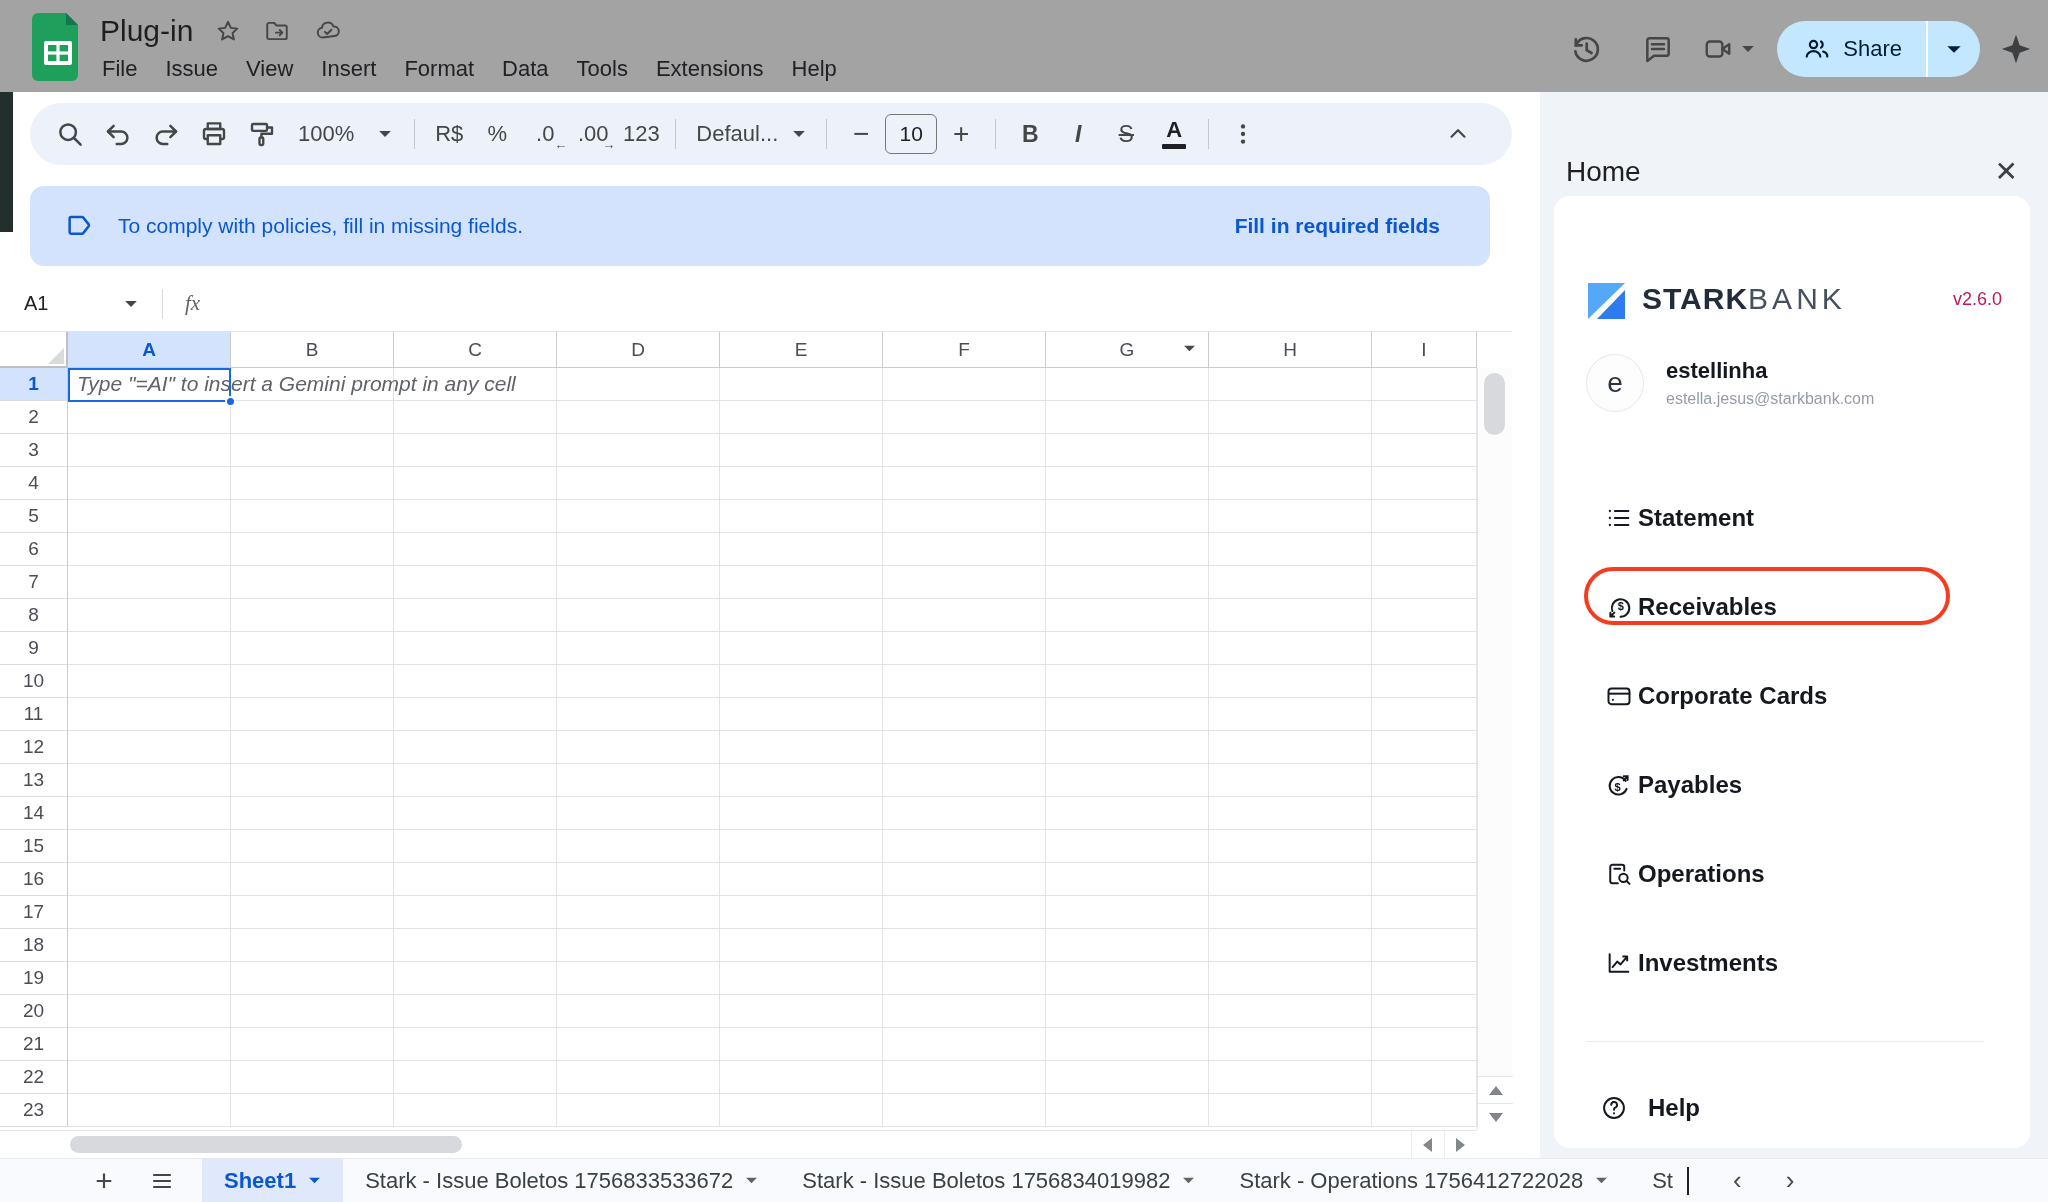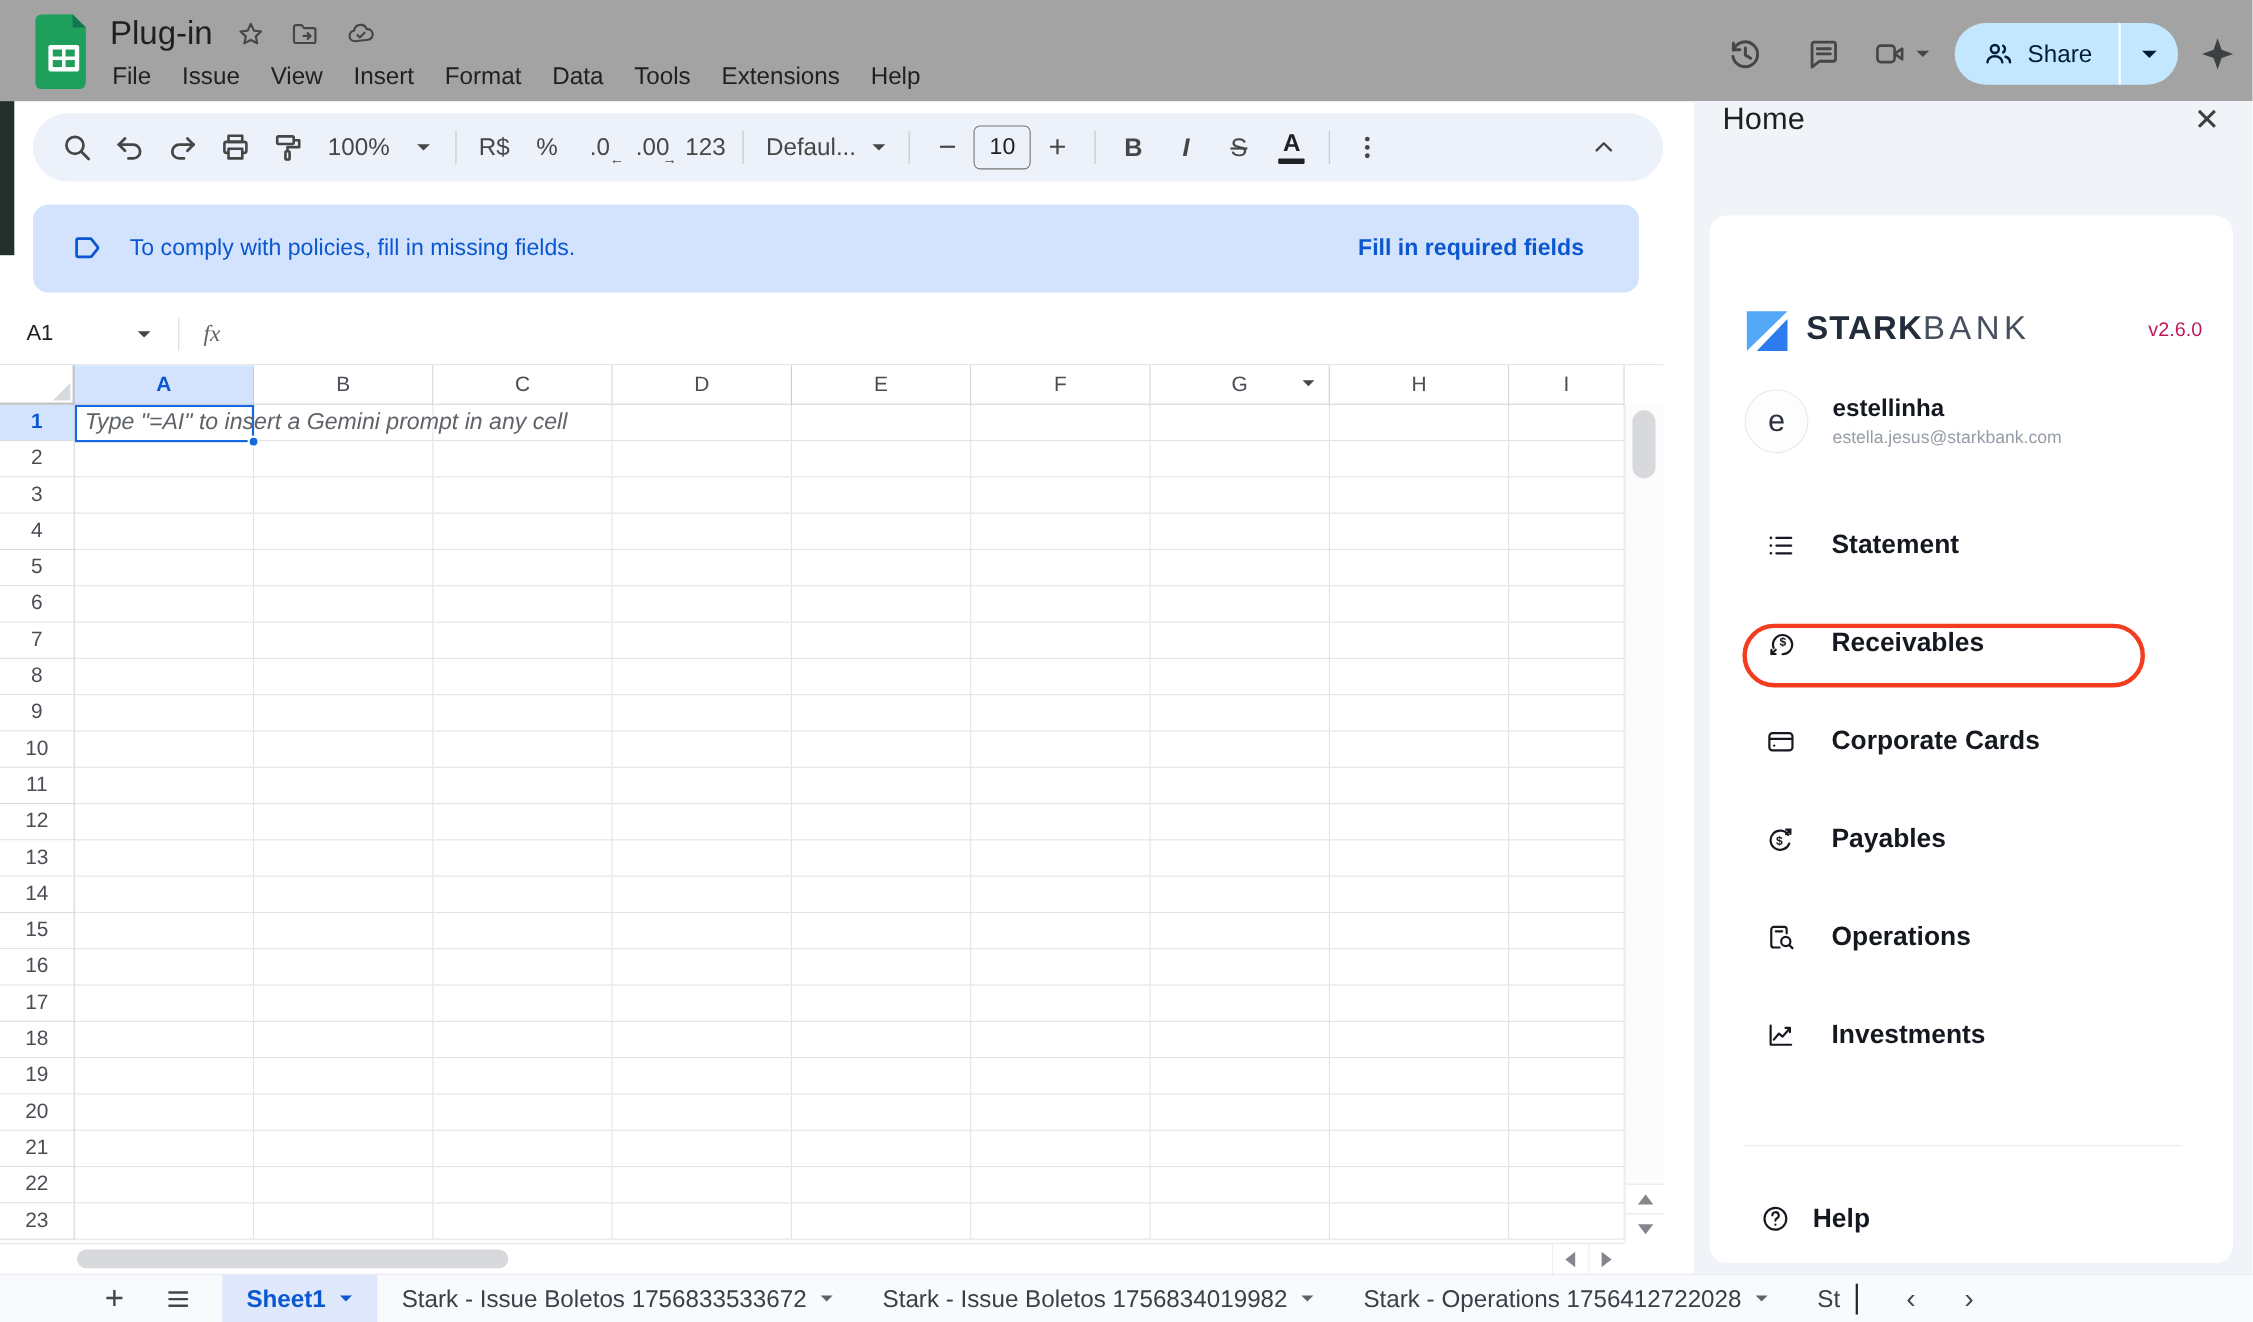--- a/index.html
+++ b/index.html
@@ -109,37 +109,37 @@
   #tabs { display:flex; align-items:stretch; height:100%; margin-left:18px; }
   .sheet-tab { display:flex; align-items:center; gap:12px; padding:0 22px; font-size:22px; color:#3a4047; font-weight:500; }
   .sheet-tab .dd { color:#5f6368; }
   .sheet-tab.active { background:#dfe9fb; color:#0b57d0; font-weight:700; }
   .sheet-tab.active .dd { color:#0b57d0; }
   .tab-caret { width:2px; height:28px; background:#202124; margin-left:2px; }
   .tab-nav { font-size:26px; color:#45494d; padding:0 22px; }
 
   
   .sidepanel { position:absolute; left:1540px; top:92px; width:508px; height:1066px; background:#f0f3f8; }
-  .side-head { position:absolute; left:0; top:0; width:100%; height:96px; display:flex; align-items:flex-start; }
+  .side-head { position:absolute; left:0; top:0; width:100%; height:96px; display:flex; align-items:flex-end; }
   .side-title { font-size:28px; font-weight:500; color:#1f1f1f; margin-left:26px; }
   .side-close { margin-left:auto; margin-right:30px; font-size:28px; color:#3c4043; }
   .side-card { position:absolute; left:14px; top:104px; width:476px; height:952px; background:#fff; border-radius:16px; overflow:hidden; }
   .brand-row { position:absolute; left:32px; right:28px; top:82px; display:flex; align-items:center; }
   .brand-mark { margin-right:14px; }
   .brand-bold { font-size:30px; font-weight:800; color:#222c3a; letter-spacing:1px; }
   .brand-light { font-size:30px; font-weight:300; color:#47505e; letter-spacing:4px; }
   .brand-ver { margin-left:auto; font-size:18px; color:#be185d; }
   .user-row { position:absolute; left:32px; top:158px; display:flex; align-items:center; }
   .avatar { width:58px; height:58px; border-radius:50%; background:#fdfdfe; border:1px solid #e6e8ec;
             display:flex; align-items:center; justify-content:center; font-size:28px; color:#2d333e; }
   .user-meta { margin-left:22px; }
   .user-name { font-size:22px; font-weight:700; color:#15191f; }
   .user-email { font-size:16px; color:#969ca6; margin-top:6px; }
   #side-menu { position:absolute; left:30px; top:282px; width:416px; }
-  .side-item { position:relative; display:flex; align-items:flex-start; gap:31px; height:58px; margin-bottom:31px;
+  .side-item { position:relative; display:flex; align-items:flex-end; gap:4px; height:58px; margin-bottom:31px;
                padding-left:16px; border:4px solid transparent; border-radius:29px; }
   .side-item.hl { border-color:#f43c20; width:366px; }
   .side-item .lbl { font-size:24px; font-weight:600; color:#15191f; }
   .side-item .ic { display:flex; align-items:center; justify-content:center; width:30px; }
   .side-div { position:absolute; left:32px; right:46px; top:845px; height:1px; background:#e8eaed; }
   .help-row { position:absolute; left:46px; top:898px; display:flex; align-items:center; gap:20px; }
   .help-row .lbl { font-size:24px; font-weight:600; color:#15191f; }
   svg { display:block; }
 </style>
 </head>

